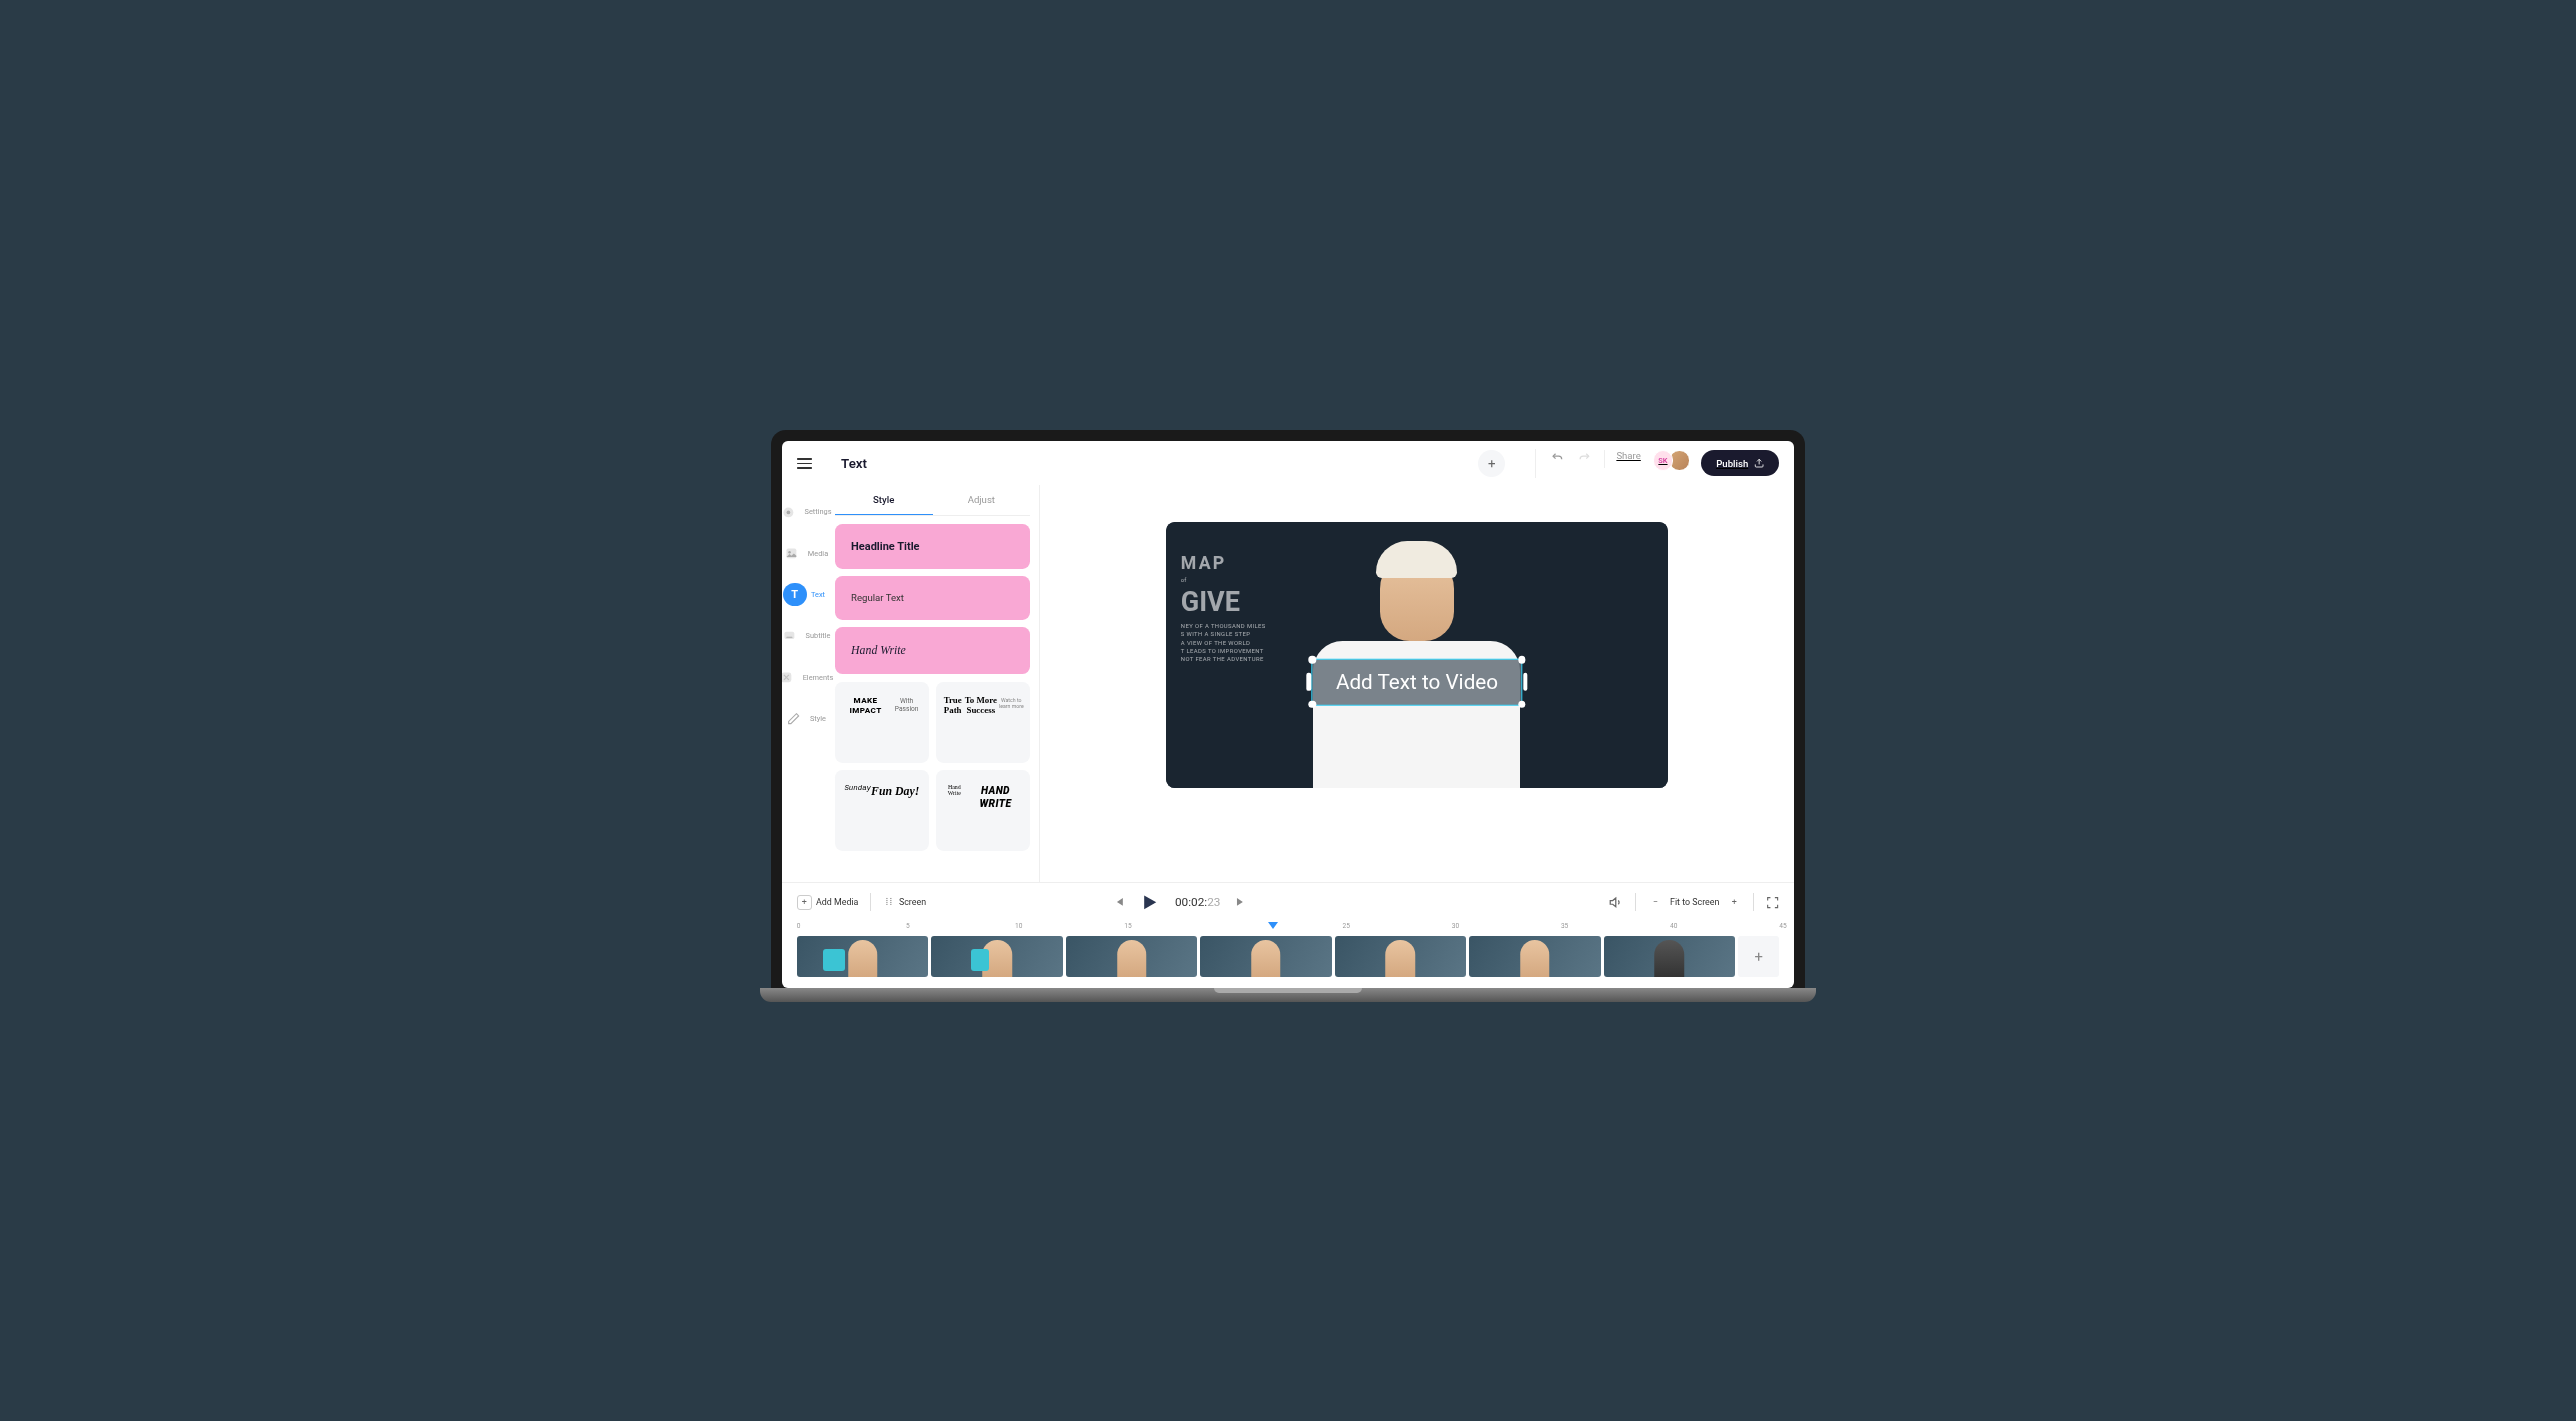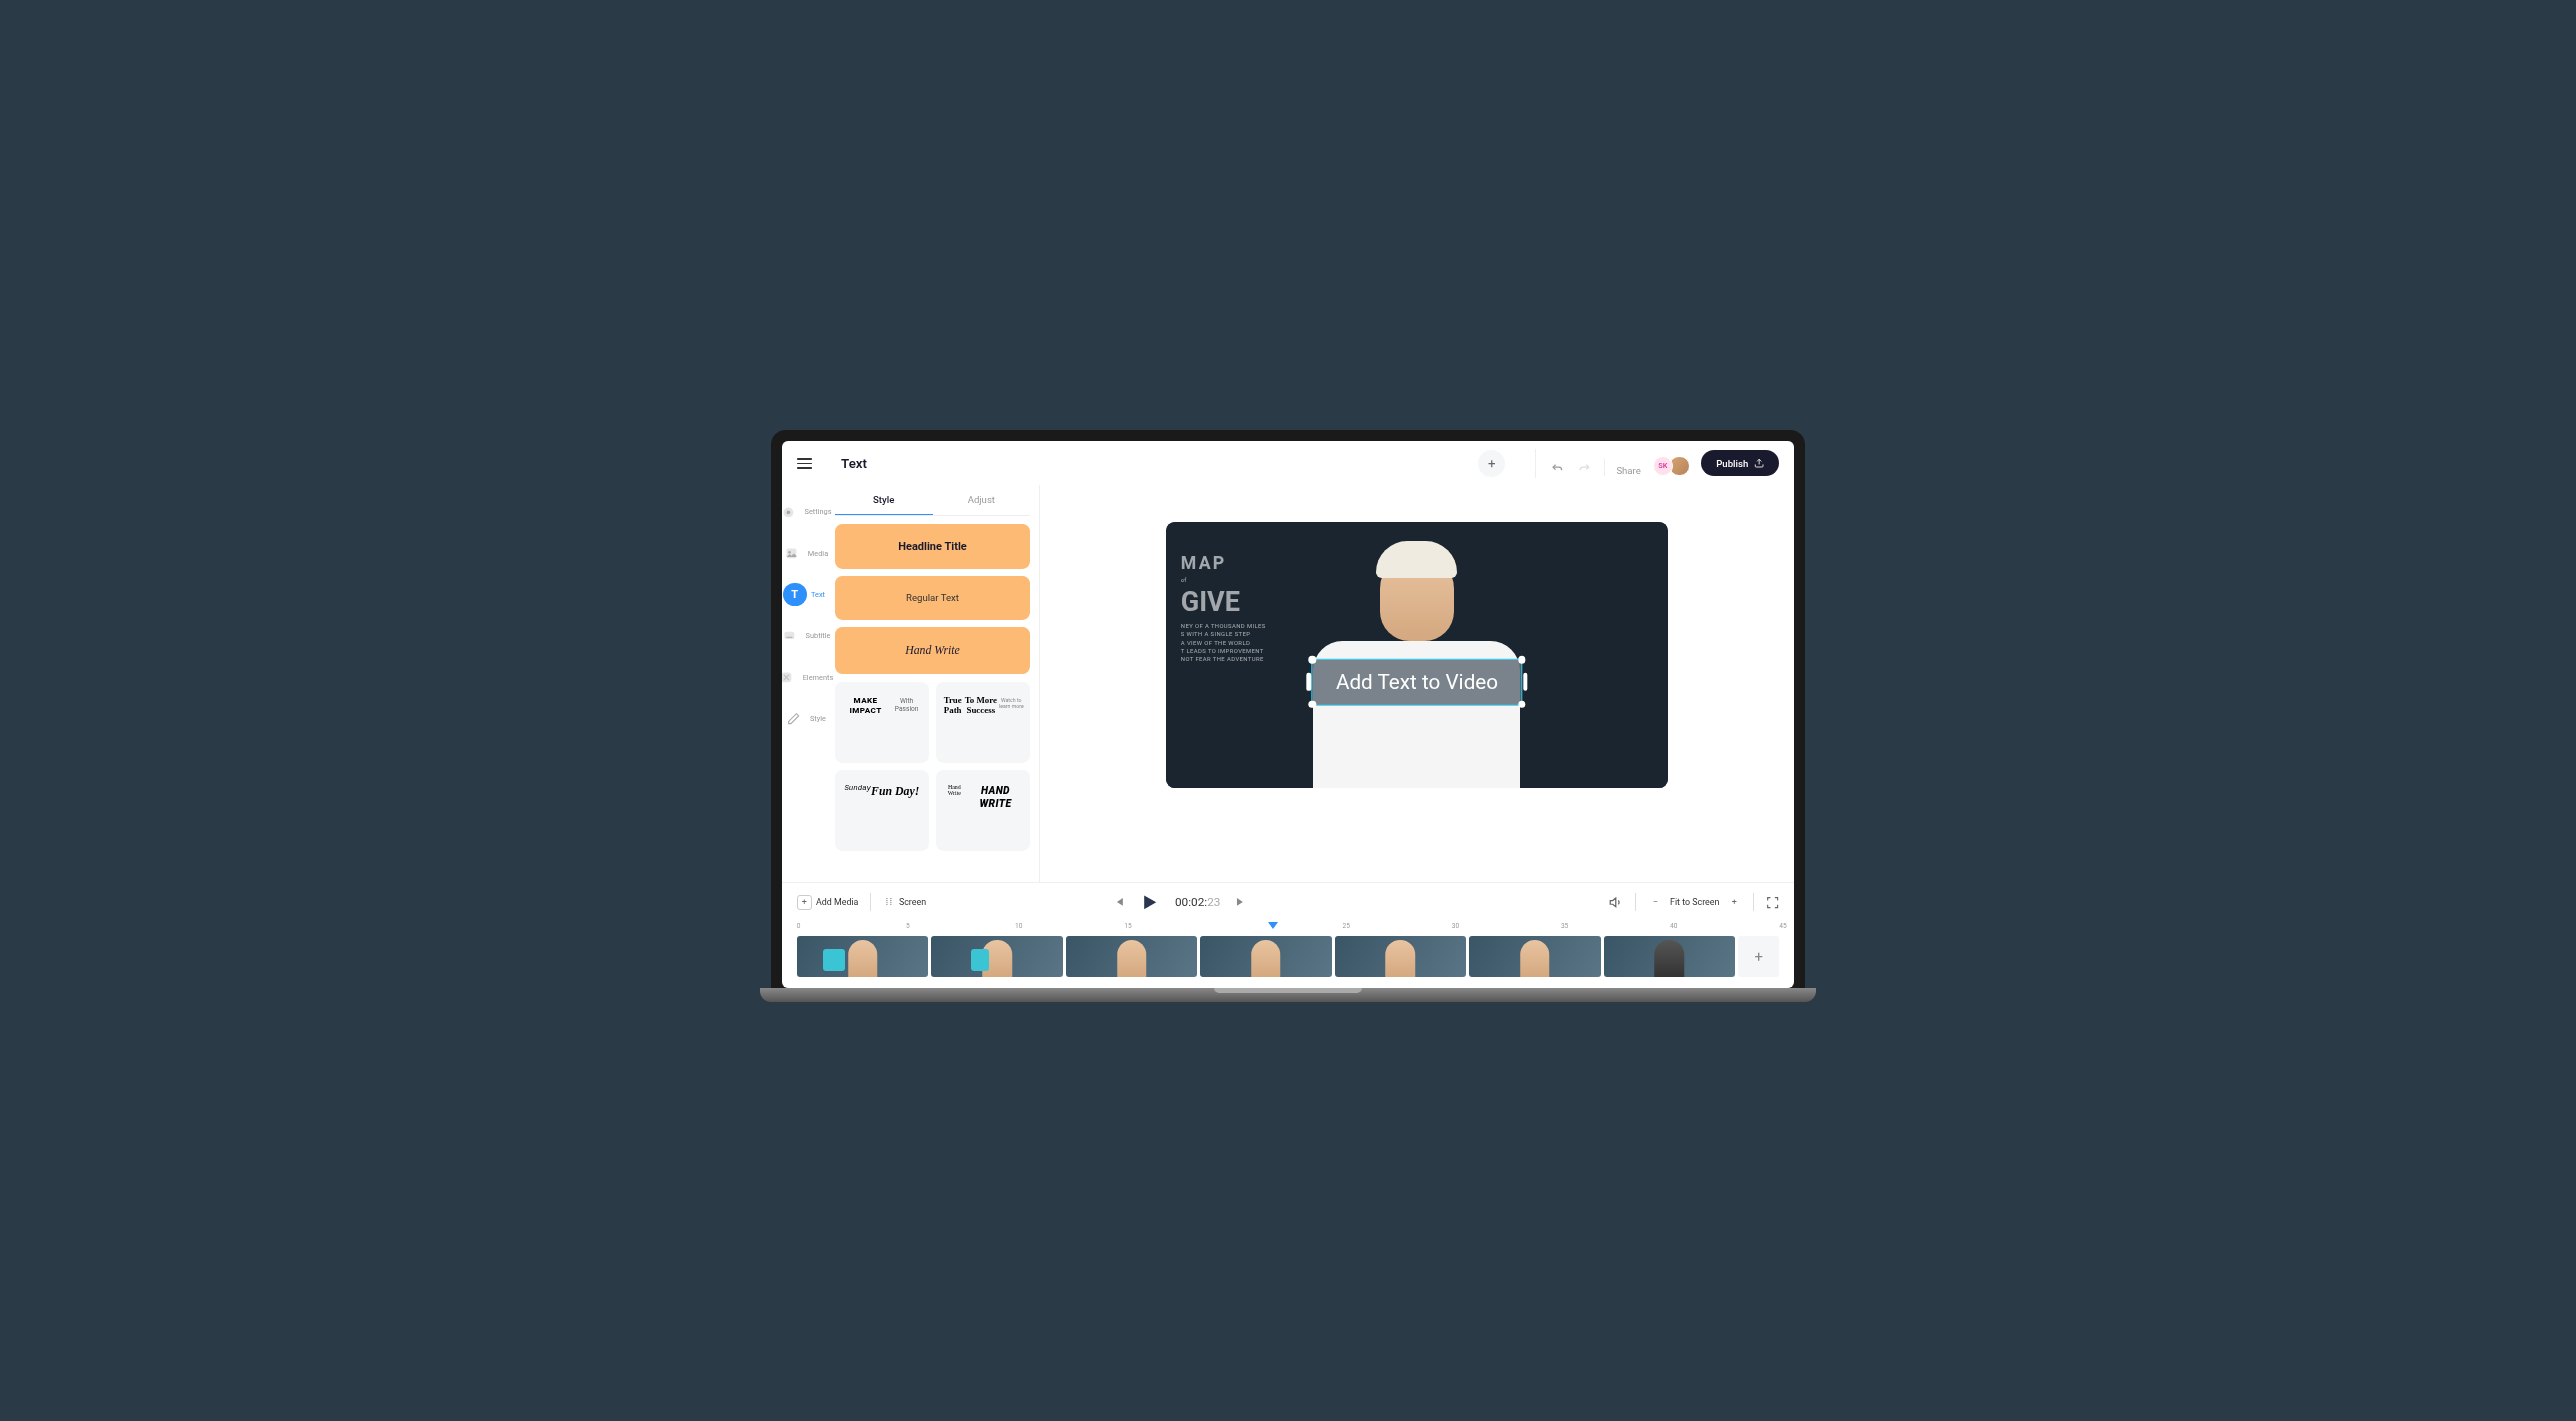--- a/index.html
+++ b/index.html
@@ -7,42 +7,42 @@
 .laptop-frame { background: #1a1a1a; border-radius: 14.8px 14.8px 0 0; padding: 11px 11px 0 11px; width: 1034px; position: relative; }
 .laptop-base { background: linear-gradient(#888, #555); height: 13.3px; width: 1056px; margin: 0 auto -11px auto; border-radius: 0 0 11px 11px; position: relative; }
 .laptop-notch { background: #aaa; width: 148px; height: 4.4px; border-radius: 0 0 5.9px 5.9px; position: absolute; left: 50%; transform: translateX(-50%); top: 0; }
 .screen { background: #fff; border-radius: 5.9px; overflow: hidden; display: flex; flex-direction: column; height: 547px; }
 
 .topbar { display: flex; align-items: center; padding: 8.9px 14.8px; border-bottom: none; height: 44px; }
 .hamburger { width: 14.8px; cursor: pointer; }
 .hamburger div { height: 1.5px; background: #333; margin: 3px 0; border-radius: 0.7px; }
 .panel-title { font-size: 13.3px; font-weight: 600; color: #1a1a2e; margin-left: 29.5px; }
 .add-circle { width: 26.6px; height: 26.6px; border-radius: 50%; background: #f5f6f8; display: flex; align-items: center; justify-content: center; color: #666; margin-left: auto; margin-right: 14.8px; cursor: pointer; font-size: 13.3px; }
-.topbar-right { display: flex; align-items: flex-end; gap: 11.8px; margin-left: auto; }
+.topbar-right { display: flex; align-items: flex-start; gap: 11.8px; margin-left: auto; text-decoration: underline; }
 .undo-redo { display: flex; gap: 11.8px; color: #999; }
 .undo-redo svg { cursor: pointer; }
 .share-text { color: #999; font-size: 9.6px; }
 .avatar-group { display: flex; align-items: center; }
 .avatar-sk { width: 20.7px; height: 20.7px; border-radius: 50%; background: #ffe0ec; color: #d6409f; font-size: 7.4px; font-weight: 600; display: flex; align-items: center; justify-content: center; border: 1.5px solid #fff; z-index: 2; }
 .avatar-img { width: 20.7px; height: 20.7px; border-radius: 50%; background: linear-gradient(135deg, #d4a574, #b8835a); margin-left: -4.4px; border: 1.5px solid #fff; }
 .publish-btn { background: #1a1a2e; color: #fff; padding: 7.4px 14.8px; border-radius: 22px; font-size: 9.6px; font-weight: 500; display: flex; align-items: center; gap: 5.9px; cursor: pointer; }
 
 .main-content { display: flex; flex: 1; overflow: hidden; }
 .left-rail { width: 44px; padding: 14.8px 0; display: flex; flex-direction: column; align-items: center; gap: 17.7px; }
 .rail-item { display: flex; flex-direction: row; align-items: center; gap: 4.4px; cursor: pointer; }
 .rail-icon { width: 23.6px; height: 23.6px; border-radius: 5.9px; display: flex; align-items: center; justify-content: center; color: #aaa; }
 .rail-icon.active { background: #2e90fa; color: #fff; border-radius: 50%; }
 .rail-label { font-size: 7.4px; color: #999; }
 .rail-label.active { color: #2e90fa; }
 
 .text-panel { width: 214px; padding: 0 8.9px; border-right: 0.7px solid #eee; overflow-y: auto; }
 .tabs { display: flex; border-bottom: 0.7px solid #eee; }
 .tab { flex: 1; text-align: center; padding: 8.9px; font-size: 9.6px; color: #999; cursor: pointer; }
 .tab.active { color: #1a1a2e; font-weight: 500; border-bottom: 1.5px solid #2e90fa; }
-.style-card { background: #fdba74; border-radius: 7.4px; padding: 16.2px; margin-top: 7.4px; text-align: center; cursor: pointer; }
+.style-card { background: #f9a8d4; border-radius: 7.4px; padding: 16.2px; margin-top: 7.4px; text-align: left; cursor: pointer; }
 .style-headline { font-weight: 700; font-size: 11px; color: #1a1a2e; }
 .style-regular { font-size: 9.6px; color: #333; }
 .style-handwrite { font-family: cursive; font-size: 11.8px; font-style: italic; color: #1a1a2e; }
 .style-grid { display: grid; grid-template-columns: 1fr 1fr; gap: 7.4px; margin-top: 7.4px; }
 .style-cell { background: #f5f6f8; border-radius: 7.4px; padding: 13.3px 5.9px; text-align: center; cursor: pointer; min-height: 81px; display: flex; flex-direction: row; justify-content: center; }
 .make-impact-1 { font-size: 8.1px; font-weight: 800; letter-spacing: 0.4px; }
 .make-impact-2 { font-size: 6.6px; color: #666; margin-top: 1.5px; }
 .truepath-1 { font-size: 8.9px; font-weight: 600; font-family: Georgia, serif; }
 .truepath-2 { font-size: 5.2px; color: #888; margin-top: 1.5px; }
 .sunday-1 { font-size: 7.4px; font-style: italic; font-family: Liberation Mono, monospace; }

